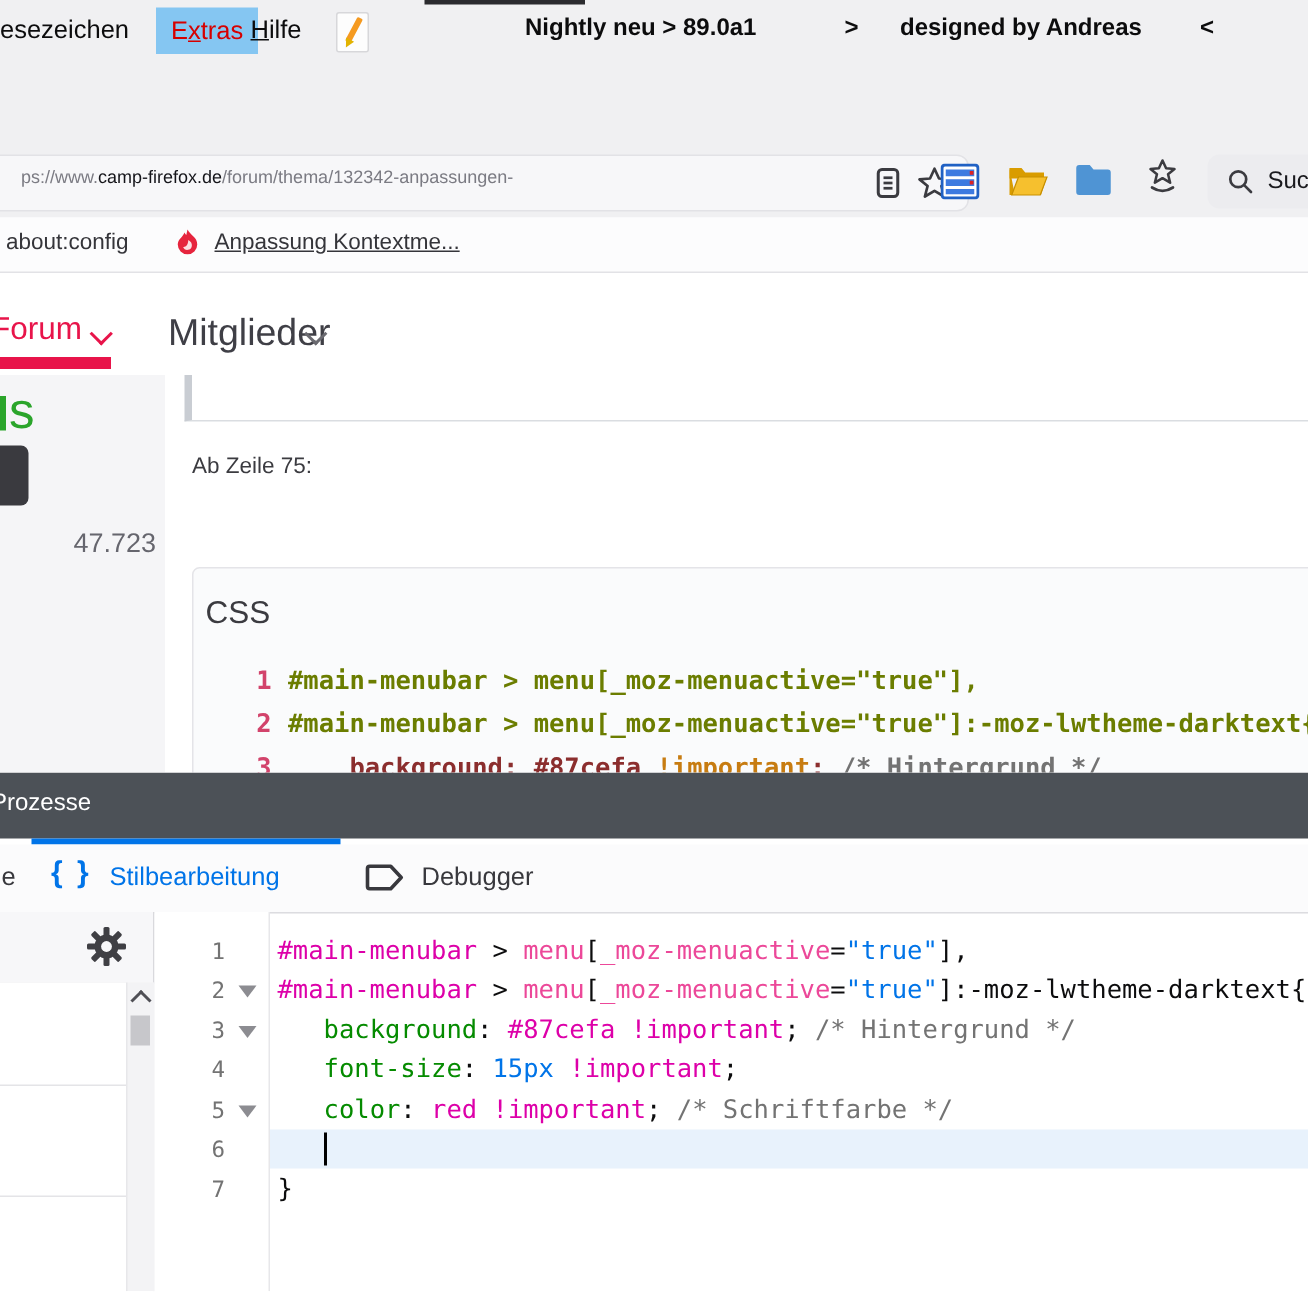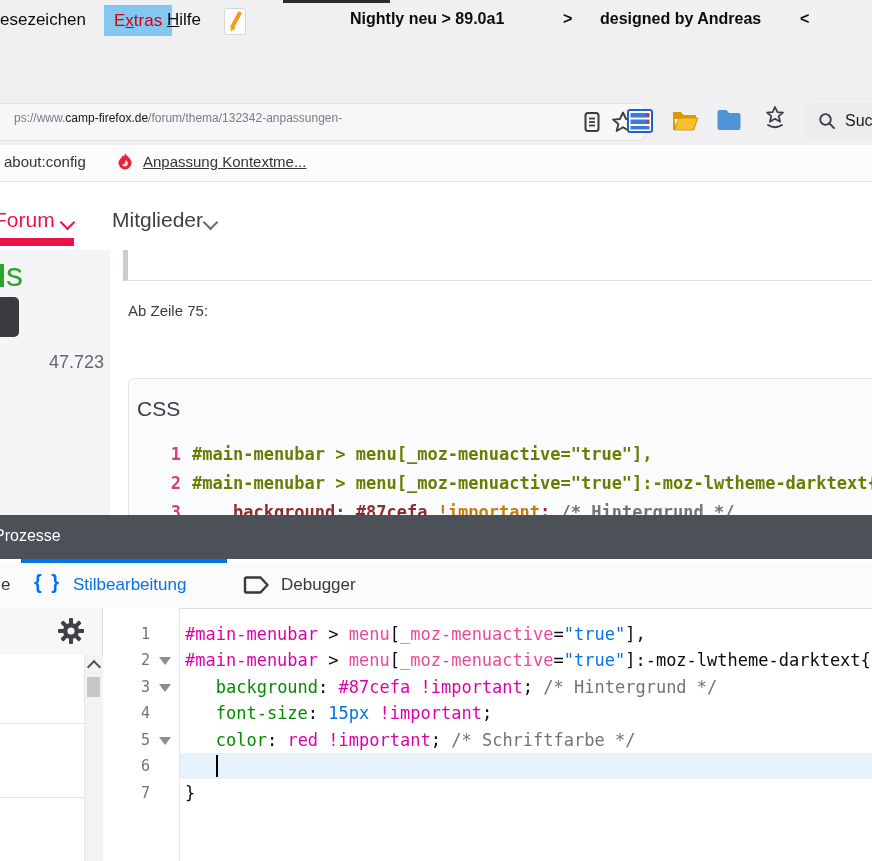--- a/index.html
+++ b/index.html
@@ -13,21 +13,21 @@
   .menu-key{text-decoration:underline;}
   .title-txt{font-size:16px;font-weight:600;color:#0c0c0d;}
   .urlbar{background:#f7f7f9;border:1px solid #e2e2e6;border-radius:8px;}
   .url-gray{color:#7b7b83;}
   .url-dom{color:#15151a;}
   .searchbox{background:#ececef;border-radius:8px;display:flex;align-items:center;gap:9px;padding-left:13px;}
   .bookbar{background:#fcfcfd;border-bottom:1px solid #e2e2e6;}
   .bm-label{font-size:15px;color:#35353a;}
   
   .tab-red{font-size:21px;color:#e8144a;}
-  .tab-gray{font-size:21px;color:#3f3f46;}
+  .tab-gray{font-size:25px;color:#3f3f46;}
   .caret{width:9px;height:9px;border-right:2px solid #e8144a;border-bottom:2px solid #e8144a;transform:rotate(45deg);}
   .caret.gray{border-color:#6a6a70;}
   .quotebox{background:#fff;border-left:5px solid #c9cdd3;border-bottom:1px solid #dadde1;}
   .codeblock{background:#fafbfc;border:1px solid #e4e4e8;border-radius:5px;overflow:hidden;}
   .pg-row{position:absolute;left:0;width:900px;white-space:pre;font-family:"DejaVu Sans Mono",monospace;
           font-size:17px;font-weight:600;line-height:29px;}
   .pg-num{display:inline-block;width:52px;text-align:right;padding-right:11px;color:#d2436b;}
   
   .tk-sel{color:#dd00a9}.tk-ele{color:#ec4899}.tk-str{color:#0074e8}.tk-pln{color:#0c0c0d}
   .tk-prp{color:#058b00}.tk-val{color:#dd00a9}.tk-num{color:#0074e8}.tk-com{color:#737373}

